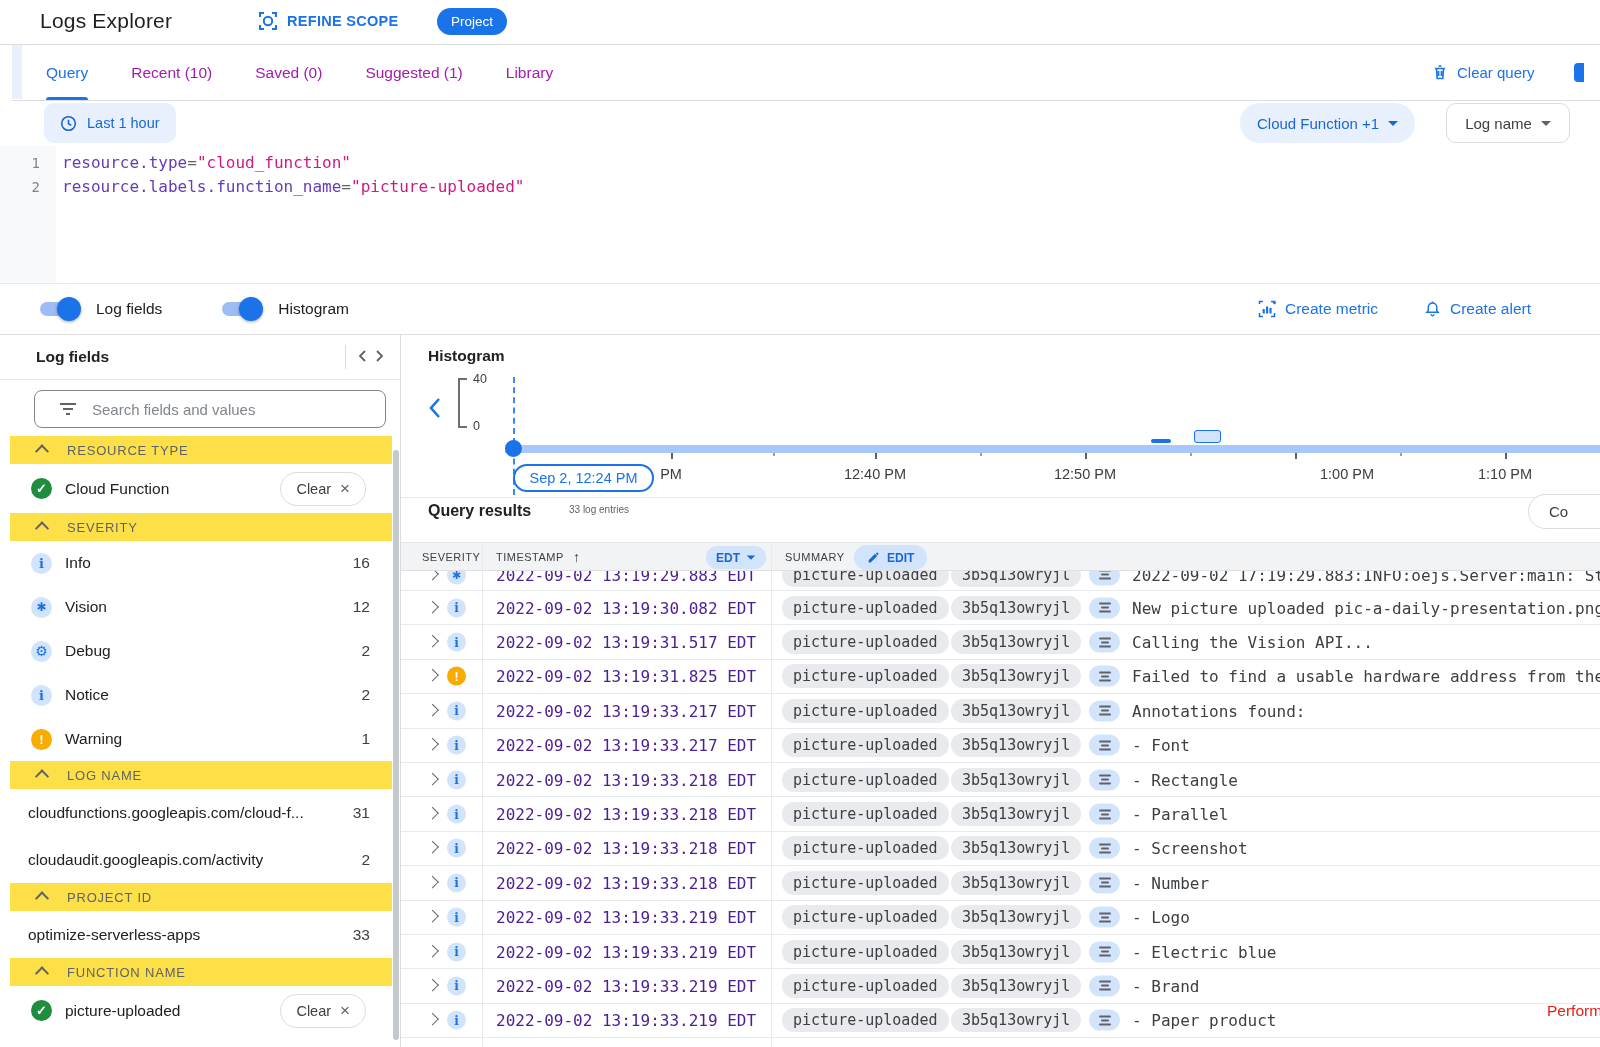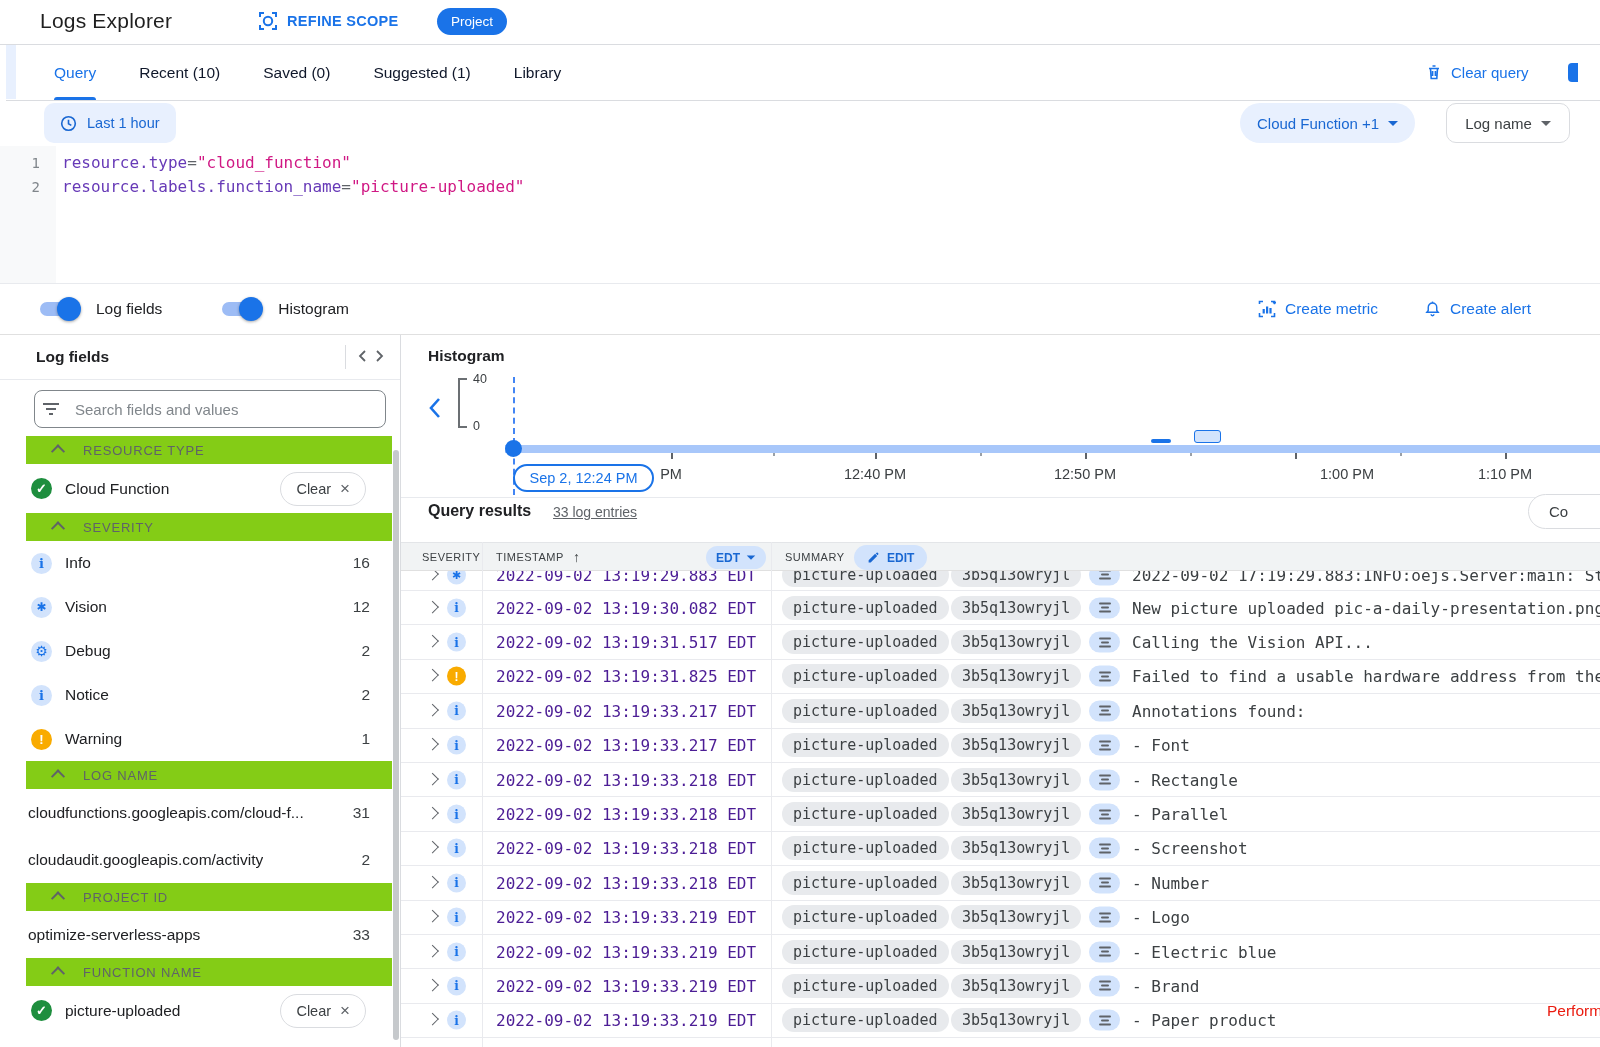--- a/index.html
+++ b/index.html
@@ -12,24 +12,24 @@
 
   
   .hdr{position:absolute;top:0;left:0;right:0;height:44px;border-bottom:1px solid #dadce0;}
   .hdr-title{position:absolute;left:40px;top:9px;font-size:21px;color:#1f1f1f;letter-spacing:.2px;}
   .refine{position:absolute;left:258px;top:11px;display:flex;align-items:center;gap:9px;
           color:var(--accent);font-size:14.5px;font-weight:700;letter-spacing:.3px;cursor:pointer;}
   .scope-badge{position:absolute;left:437px;top:8px;height:27px;line-height:27px;background:var(--accent);
           color:#fff;border-radius:14px;padding:0 14px;font-size:13.5px;}
 
   
-  .tabs{position:absolute;top:45px;left:6px;right:0;height:55px;border-bottom:1px solid #dadce0;padding-left:14px;}
+  .tabs{position:absolute;top:45px;left:12px;right:0;height:55px;border-bottom:1px solid #dadce0;}
   .tabedge{position:absolute;left:0;top:0;width:10px;height:54px;background:var(--chip-bg);}
   .tabs-inner{display:flex;margin-left:34px;gap:43px;height:100%;}
-  .tab{position:relative;display:flex;align-items:center;font-size:15.5px;font-weight:500;color:#0f172a;cursor:pointer;}
+  .tab{position:relative;display:flex;align-items:center;font-size:15.5px;font-weight:500;color:#a21caf;cursor:pointer;}
   .tab.act-true{color:var(--accent);}
   .tab.act-true::after{content:"";position:absolute;left:0;right:0;bottom:0;height:3px;background:var(--accent);border-radius:3px 3px 0 0;}
   .clearq{position:absolute;left:1420px;top:0;height:54px;display:flex;align-items:center;gap:9px;
           color:var(--accent);font-size:15px;font-weight:500;cursor:pointer;}
   .partial-btn{position:absolute;left:1562px;top:18px;width:10px;height:19px;border-radius:4px 0 0 4px;background:var(--accent);}
 
   
   .qbar{position:absolute;top:100px;left:0;right:0;height:46px;}
   .chip-time{position:absolute;left:44px;top:3px;height:40px;background:var(--chip-bg);border-radius:10px;
           display:flex;align-items:center;gap:10px;padding:0 16px;color:var(--accent-dark);font-size:14.5px;font-weight:500;cursor:pointer;}
@@ -67,26 +67,26 @@
   .blue-link{position:absolute;display:flex;align-items:center;gap:9px;color:var(--accent);font-size:15.5px;font-weight:500;cursor:pointer;}
   .cm{left:1258px;} .ca{left:1424px;}
 
   
   .sidebar{position:absolute;top:335px;left:0;width:400px;bottom:0;border-right:1px solid #dadce0;overflow:hidden;background:#fff;}
   .sb-hdr{position:relative;height:44px;border-bottom:1px solid #e8eaee;display:flex;align-items:center;}
   .sb-title{margin-left:36px;font-weight:700;font-size:15.5px;}
   .sb-vdiv{position:absolute;left:345px;top:10px;height:24px;border-left:1px solid #dadce0;}
   .sb-angles{position:absolute;left:356px;top:13px;cursor:pointer;}
   .sb-search{margin:10px 0 0 34px;width:352px;height:38px;border:1px solid #80868b;border-radius:8px;
-          display:flex;align-items:center;gap:13px;padding:0 7px;box-sizing:border-box;}
+          display:flex;align-items:center;gap:13px;padding:0 24px;box-sizing:border-box;}
   .sb-search input{flex:1;border:none;outline:none;background:transparent;font-size:15px;color:#3c4043;font-family:"Liberation Sans",sans-serif;}
   .sb-search input::placeholder{color:#80868b;opacity:1;}
   .sb-rows{margin-top:8px;}
   .sb-row{box-sizing:border-box;}
-  .t-section{height:28px;background:#84cc16;margin:0 8px 0 26px;display:flex;align-items:center;
+  .t-section{height:28px;background:#fde047;margin:0 8px 0 10px;display:flex;align-items:center;
           color:#5f6368;font-size:13px;letter-spacing:.8px;cursor:pointer;}
   .sec-chevron{width:8px;height:8px;border-left:2px solid #5f6368;border-top:2px solid #5f6368;
           transform:rotate(45deg) translate(1px,1px);margin-left:27px;margin-right:20px;flex:none;}
   .t-item{display:flex;align-items:center;height:44px;padding-left:28px;font-size:15.5px;color:#202124;cursor:pointer;}
   .t-item:has(.it-clear){height:49px;}
   .t-item:not(:has(.it-icon)){height:47px;}
   .it-icon{width:21px;height:21px;border-radius:50%;margin-left:3px;margin-right:13px;flex:none;
           display:flex;align-items:center;justify-content:center;font-size:13px;}
   .ic-check{background:var(--success);color:#fff;}
   .ic-check::before{content:"✓";font-weight:700;}
@@ -121,21 +121,21 @@
           background:#fff;color:var(--accent);font-size:14.5px;font-weight:500;display:flex;align-items:center;justify-content:center;
           box-sizing:border-box;z-index:3;cursor:pointer;white-space:nowrap;}
   .tl-label{position:absolute;top:131px;transform:translateX(-50%);font-size:14.5px;color:#3c4043;white-space:nowrap;}
   .hbar{position:absolute;}
   .hbar.solid{background:var(--accent);border-radius:2px;}
   .hbar.outline{background:var(--light-blue);border:1.5px solid var(--accent);border-radius:3px;box-sizing:border-box;}
   .divider1{position:absolute;left:0;right:0;top:162px;border-top:1px solid #e8eaee;}
 
   
   .qr-title{position:absolute;left:27px;top:167px;font-weight:700;font-size:16px;}
-  .qr-count{position:absolute;left:152px;top:169px;font-size:14px;color:#5f6368;text-decoration:underline;}
+  .qr-count{position:absolute;left:168px;top:169px;font-size:10px;color:#5f6368;}
   .qr-corner{position:absolute;left:1127px;top:159px;width:110px;height:35px;border:1px solid #dadce0;border-radius:18px;
           background:#fff;font-size:15px;color:#3c4043;display:flex;align-items:center;padding-left:20px;box-sizing:border-box;cursor:pointer;}
   .thead{position:absolute;left:0;right:0;top:207px;height:29px;background:#f1f3f4;
           border-top:1px solid #e3e5e8;border-bottom:1px solid #e0e0e0;box-sizing:border-box;}
   .th{position:absolute;top:50%;transform:translateY(-50%);font-size:11px;color:#3c4043;letter-spacing:.5px;white-space:nowrap;}
   .th-sev{left:21px;} .th-ts{left:95px;} .th-sum{left:384px;}
   .th-arrow{position:absolute;left:172px;top:50%;transform:translateY(-50%);font-size:14px;color:#3c4043;cursor:pointer;}
   .th-chip{position:absolute;left:305px;top:3px;height:23px;background:var(--light-blue);border-radius:12px;
           color:var(--accent-dark);font-weight:700;font-size:12px;display:flex;align-items:center;gap:6px;padding:0 10px;cursor:pointer;}
   .th-chip .caret{border-top-color:var(--accent-dark);transform:scale(.85);}

